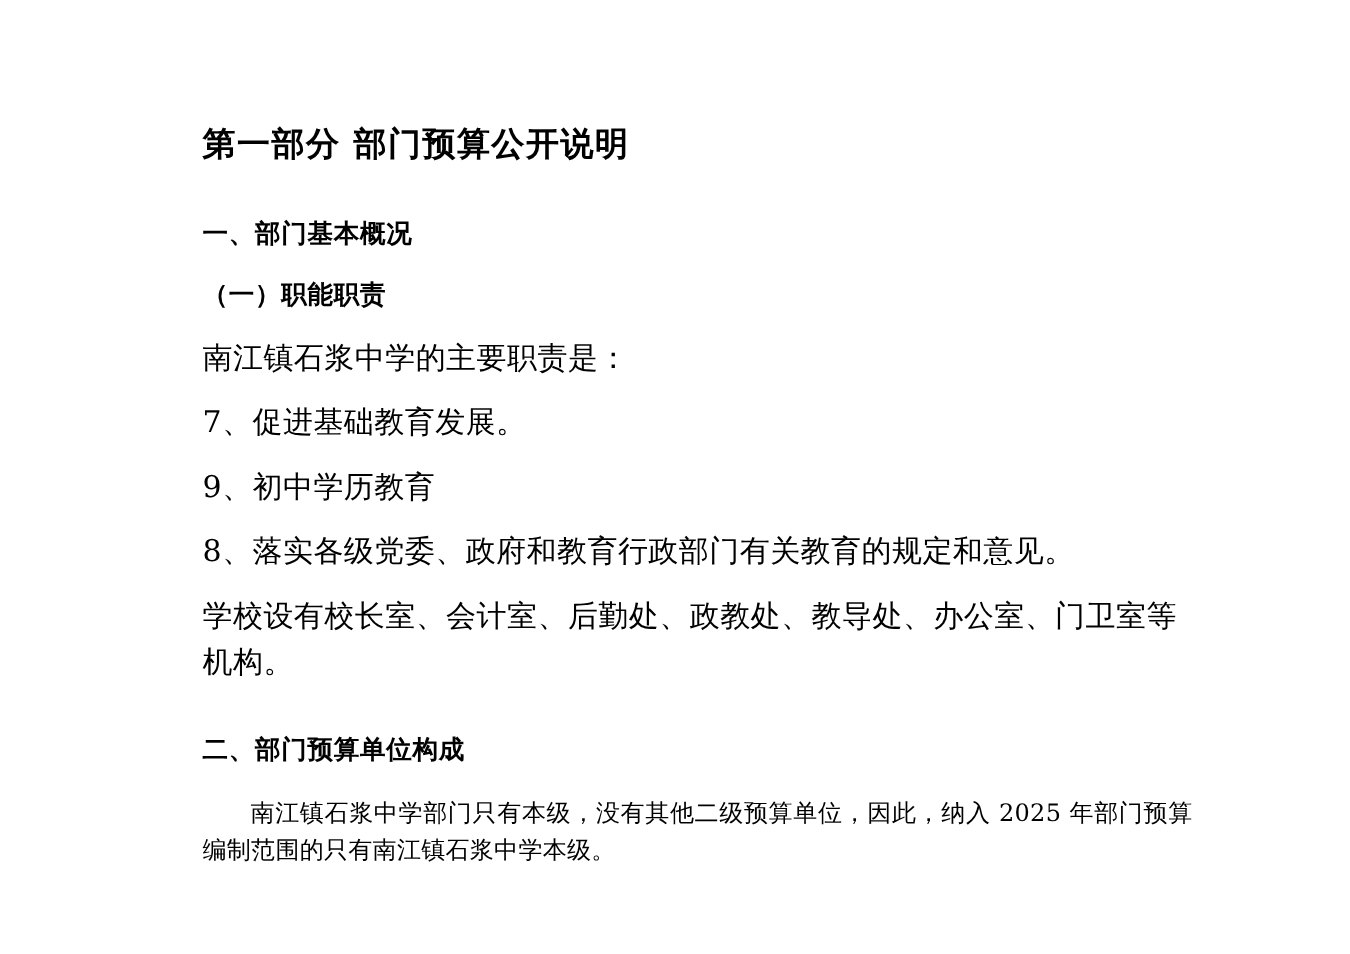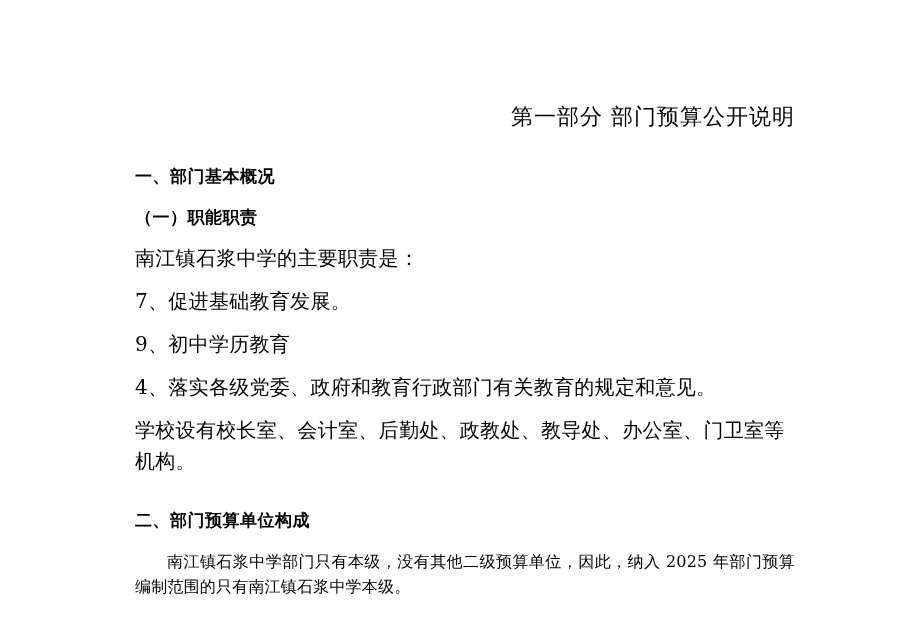--- a/index.html
+++ b/index.html
@@ -22,25 +22,25 @@
     padding: 0;
     background: #ffffff;
   }
   .content {
     position: absolute;
     left: 135px;
     top: 0;
     width: 660px;
   }
   .doc-title {
-    text-align: right;
+    text-align: left;
     font-size: 22px;
-    font-weight: normal;
+    font-weight: bold;
     letter-spacing: 1px;
-    margin-top: 100px;
+    margin-top: 80px;
     margin-bottom: 0;
     line-height: 1.5;
     font-family: "DejaVu Serif", "Liberation Serif", serif;
   }
   .h2 {
     font-size: 17px;
     font-weight: bold;
     line-height: 1.6;
     margin-top: 30px;
     letter-spacing: 0.5px;
@@ -79,21 +79,21 @@
 
     <div class="h3">（一）职能职责</div>
 
     <div class="para">南江镇石浆中学的主要职责是：</div>
 
 
     <div class="para">7、促进基础教育发展。</div>
 
     <div class="para">9、初中学历教育</div>
 
-    <div class="para">4、落实各级党委、政府和教育行政部门有关教育的规定和意见。</div>
+    <div class="para">8、落实各级党委、政府和教育行政部门有关教育的规定和意见。</div>
 
 
     <div class="para">学校设有校长室、会计室、后勤处、政教处、教导处、办公室、门卫室等机构。</div>
 
     <div class="h2">二、部门预算单位构成</div>
 
     <div class="body-block">南江镇石浆中学部门只有本级，没有其他二级预算单位，因此，纳入 2025 年部门预算编制范围的只有南江镇石浆中学本级。</div>
 
   </div>
 </div>

